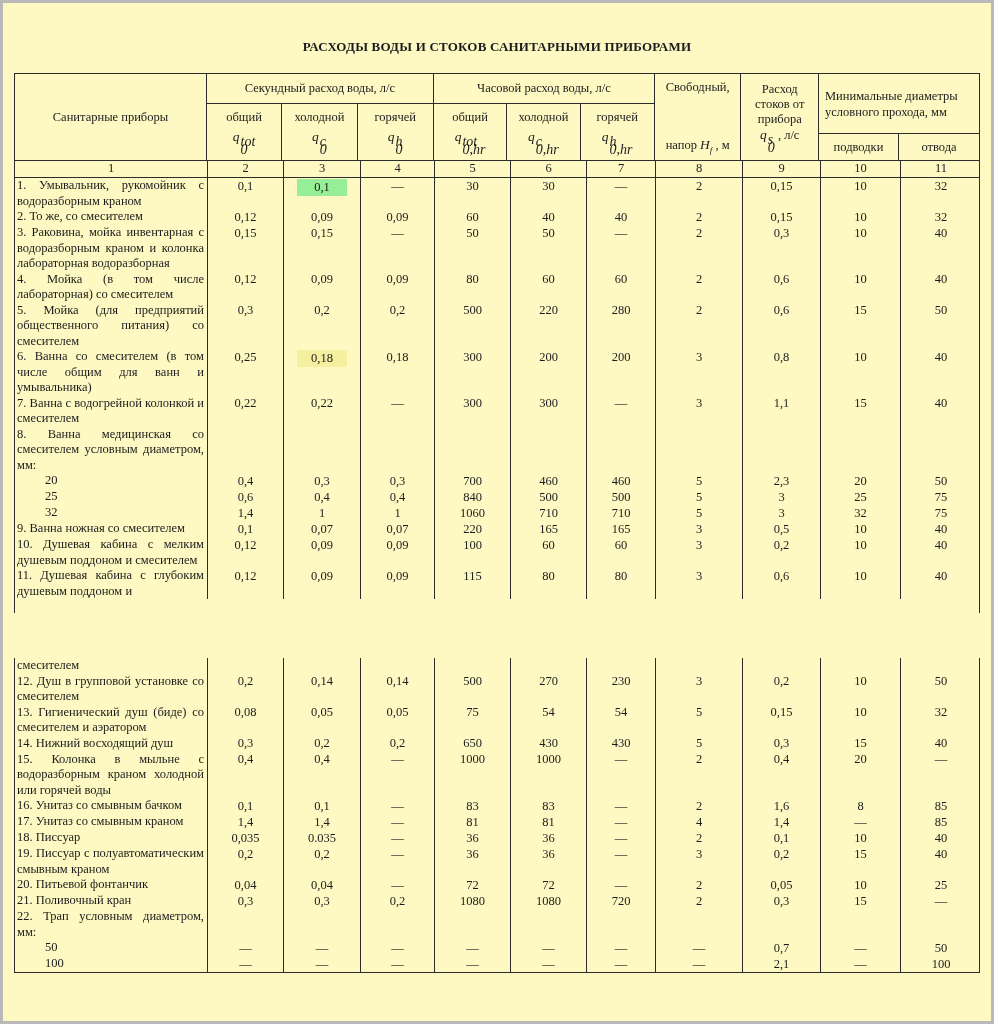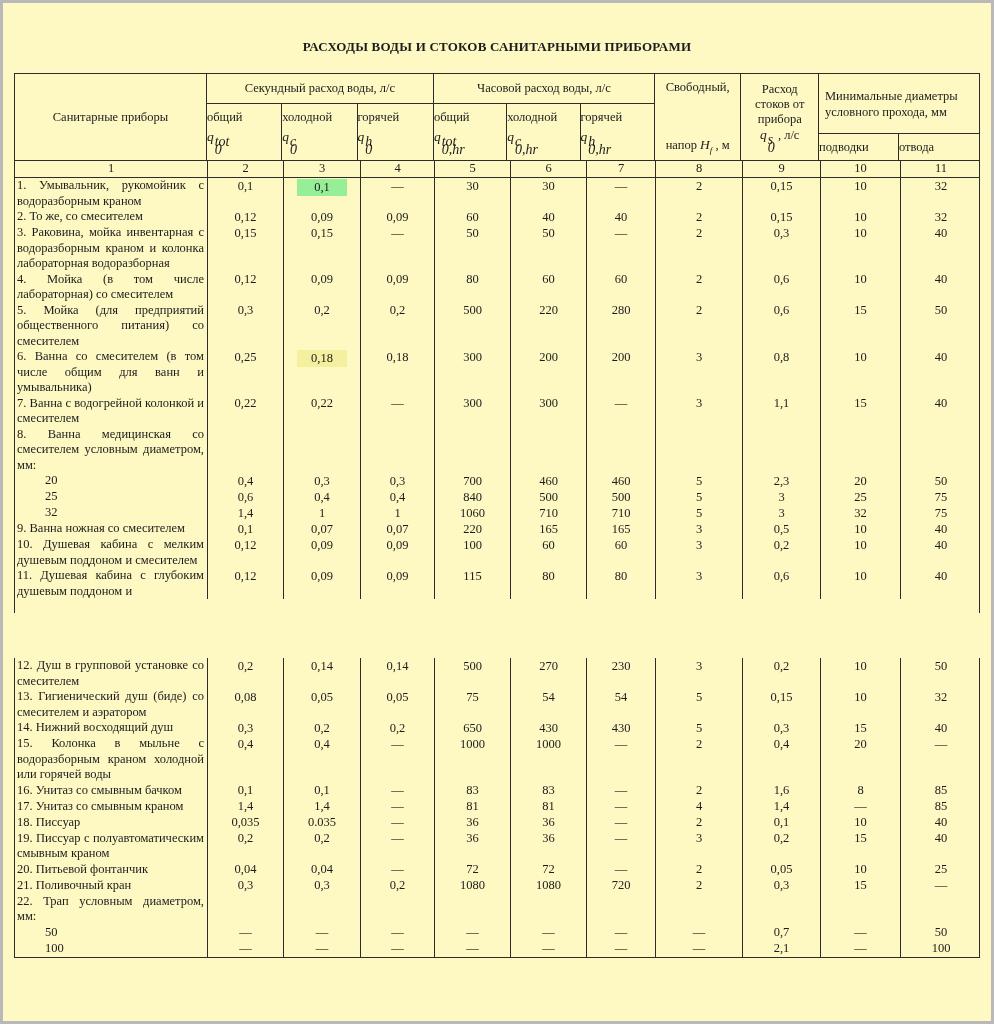--- a/index.html
+++ b/index.html
@@ -17,21 +17,21 @@
   :root { }
   .grid11 { display:grid; grid-template-columns:193px 76px 77px 74px 76px 76px 69px 87px 78px 80px 80px; }
   
   .thead { display:flex; border:1.5px solid #2c2c2c; border-bottom:none; height:87px; }
   .hc { display:flex; align-items:center; justify-content:center; text-align:center; }
   .h-col1 { width:193px; border-right:1px solid #2c2c2c; }
   .h-group { display:flex; flex-direction:column; border-right:1px solid #2c2c2c; }
   .hg-sec { width:227px; } .hg-hour { width:221px; }
   .hg-title { height:30px; border-bottom:1px solid #2c2c2c; display:flex; align-items:center; justify-content:center; }
   .hg-subs { flex:1; display:flex; }
-  .hg-sub { display:flex; flex-direction:column; justify-content:space-evenly; padding:2px 0; }
+  .hg-sub { display:flex; flex-direction:column; align-items:center; justify-content:space-evenly; padding:2px 0; }
   .hg-sub:not(:last-child){ border-right:1px solid #2c2c2c; }
   .hg-sec .hg-sub { width:75.66px; } .hg-hour .hg-sub { width:73.66px; }
   .h-col8 { width:87px; border-right:1px solid #2c2c2c; flex-direction:column; justify-content:space-between; padding:6px 2px; }
   .h-col9 { width:78px; border-right:1px solid #2c2c2c; flex-direction:column; justify-content:center; padding:2px; line-height:15px; }
   .hg-diam { width:160px; border-right:none; }
   .hg-diam .hg-title { height:60px; padding:0 6px; line-height:16px; }
   .hg-diam .hg-subs { display:flex; }
   .hg-diam .hg-sub { width:80px; justify-content:center; }
   
   .fml { font-style:italic; white-space:nowrap; }
@@ -337,20 +337,33 @@
           <div class="cell val">3</div>
           <div class="cell val">0,6</div>
           <div class="cell val">10</div>
           <div class="cell val">40</div>
         </div>
       </div>
     <div class="pgap"></div>
 
     <div class="tpart part1">
         <div class="trow grid11">
+          <div class="cell name">смесителем</div>
+          <div class="cell val"></div>
+          <div class="cell val"></div>
+          <div class="cell val"></div>
+          <div class="cell val"></div>
+          <div class="cell val"></div>
+          <div class="cell val"></div>
+          <div class="cell val"></div>
+          <div class="cell val"></div>
+          <div class="cell val"></div>
+          <div class="cell val"></div>
+        </div>
+        <div class="trow grid11">
           <div class="cell name">12. Душ в групповой установке со смесителем</div>
           <div class="cell val">0,2</div>
           <div class="cell val">0,14</div>
           <div class="cell val">0,14</div>
           <div class="cell val">500</div>
           <div class="cell val">270</div>
           <div class="cell val">230</div>
           <div class="cell val">3</div>
           <div class="cell val">0,2</div>
           <div class="cell val">10</div>

